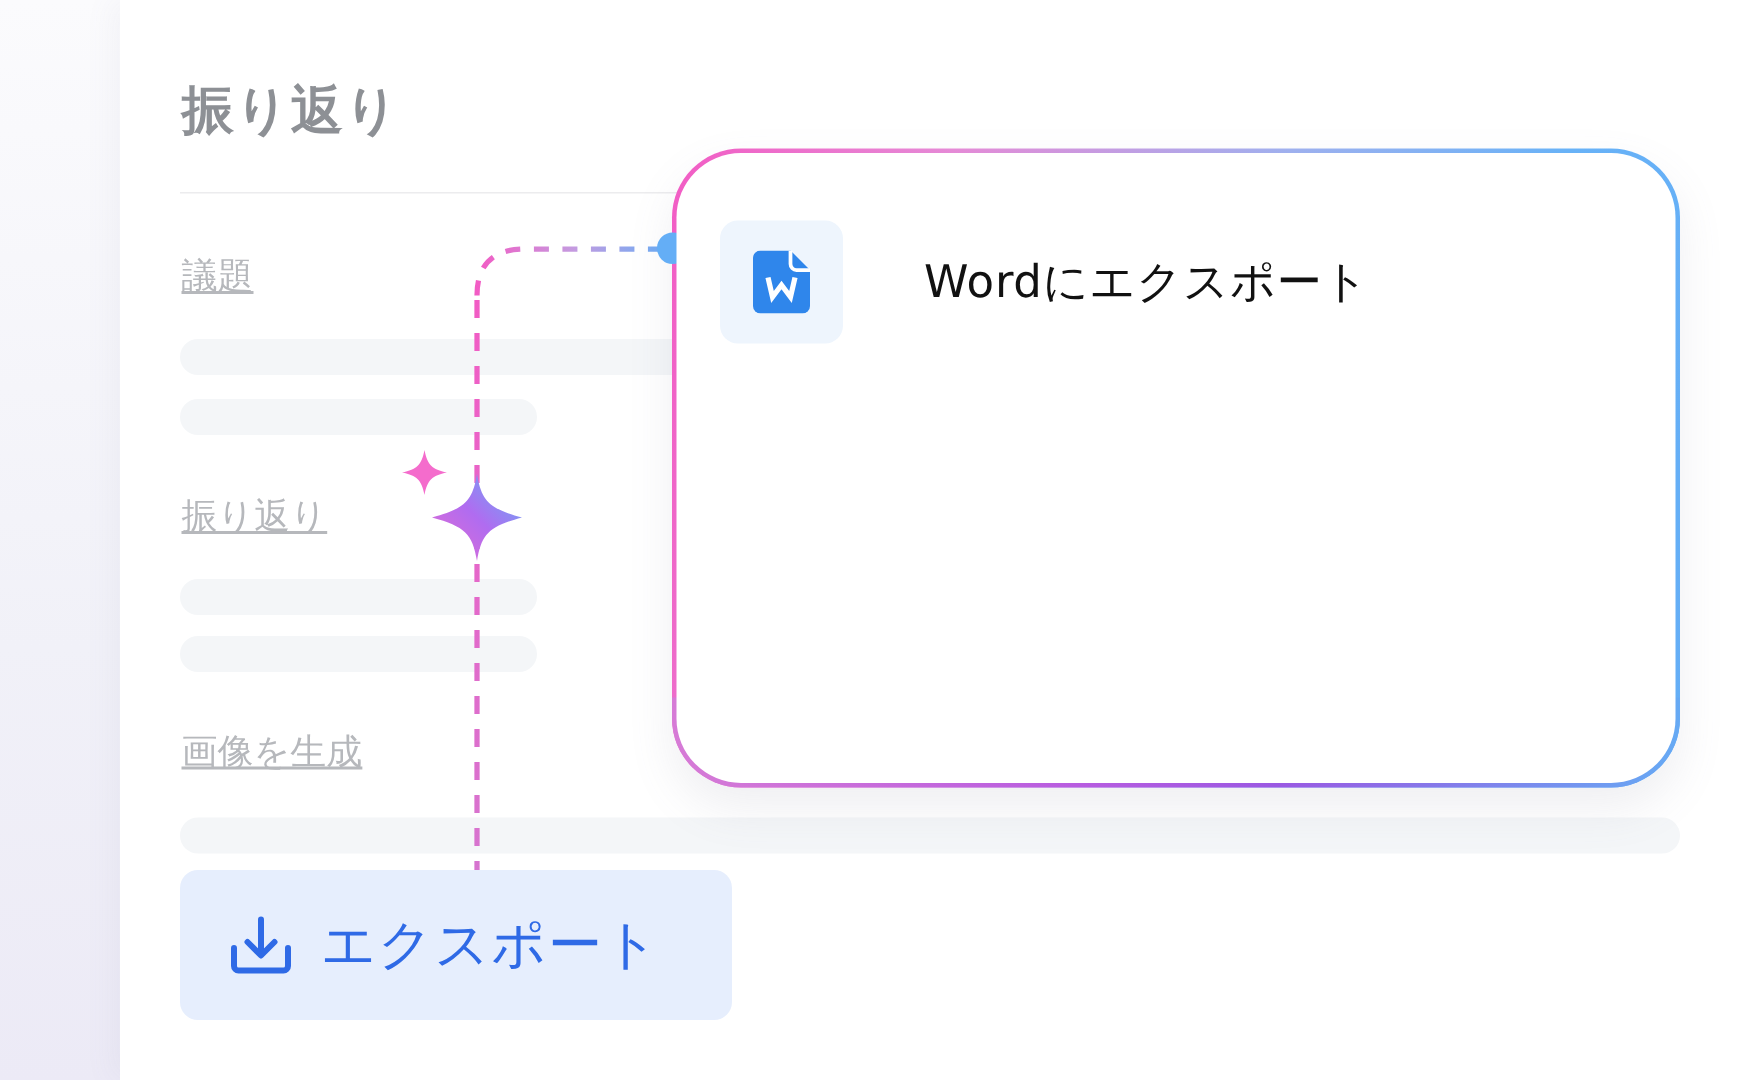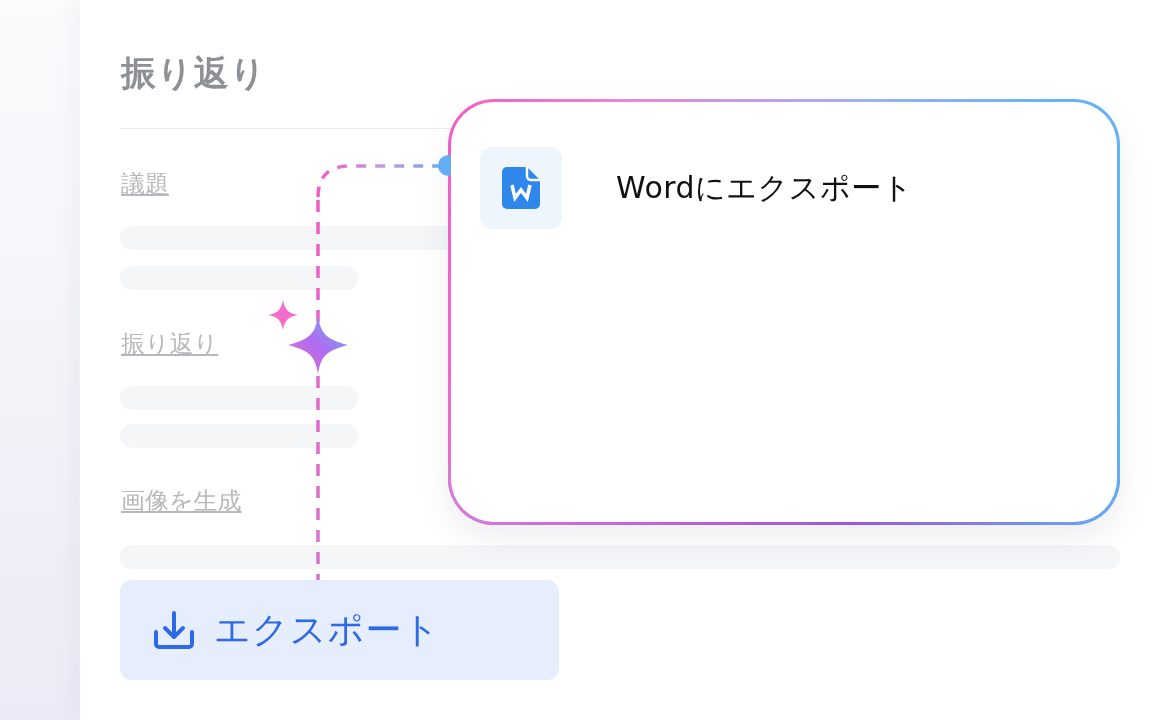--- a/index.html
+++ b/index.html
@@ -40,21 +40,21 @@
     position: relative; z-index: 1; width: 100%; height: 100%;
     background: #ffffff; border-radius: 43px;
   }
   .menu-item { position: absolute; left: 29px; display: flex; align-items: center; cursor: pointer; gap: 40px; }
   .menu-icon-box {
     width: 82px; height: 82px; border-radius: 12px;
     display: flex; align-items: center; justify-content: center;
   }
   .menu-label { margin-left: 14px; font-size: 30px; color: #111111; letter-spacing: 0.5px; }
   .export-btn {
-    position: absolute; left: 120px; top: 580px; width: 439px; height: 100px;
+    position: absolute; left: 120px; top: 580px; width: 368px; height: 100px;
     border-radius: 12px; background: #e6eefd;
     display: flex; align-items: center; padding-left: 34px; cursor: pointer;
   }
   .export-label { margin-left: 20px; font-size: 36px; color: #2f6ae6; letter-spacing: 1px; }
   .sparkles { position: absolute; left: 262px; top: 296px; width: 90px; height: 82px; }
 </style>
 </head>
 <body>
 
 <div class="card"></div>

